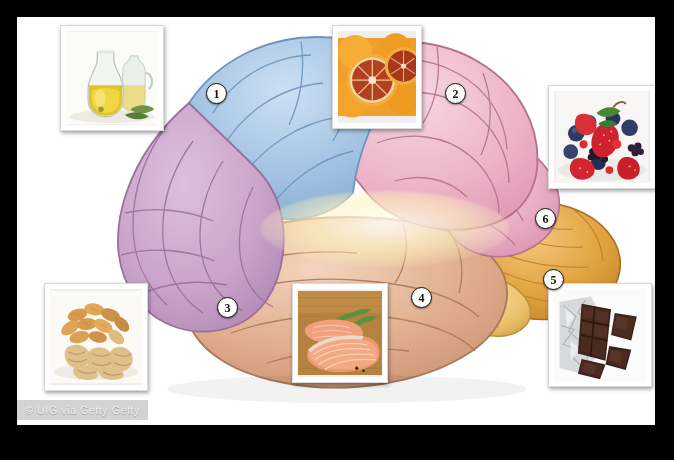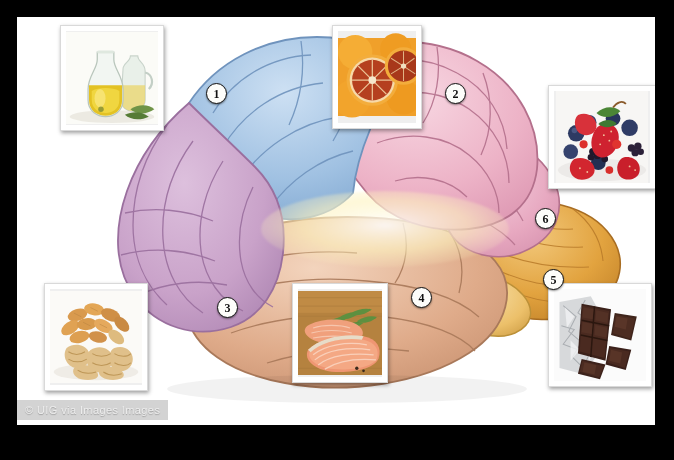--- a/index.html
+++ b/index.html
@@ -451,16 +451,16 @@
       </div>
     </div>
 
     <div class="marker" id="marker-1">1</div>
     <div class="marker" id="marker-2">2</div>
     <div class="marker" id="marker-3">3</div>
     <div class="marker" id="marker-4">4</div>
     <div class="marker" id="marker-5">5</div>
     <div class="marker" id="marker-6">6</div>
 
-    <div id="watermark">© UIG via Images Images</div>
+    <div id="watermark">© UIG via Getty Getty</div>
 
   </div>
 </div>
 
 </body></html>

